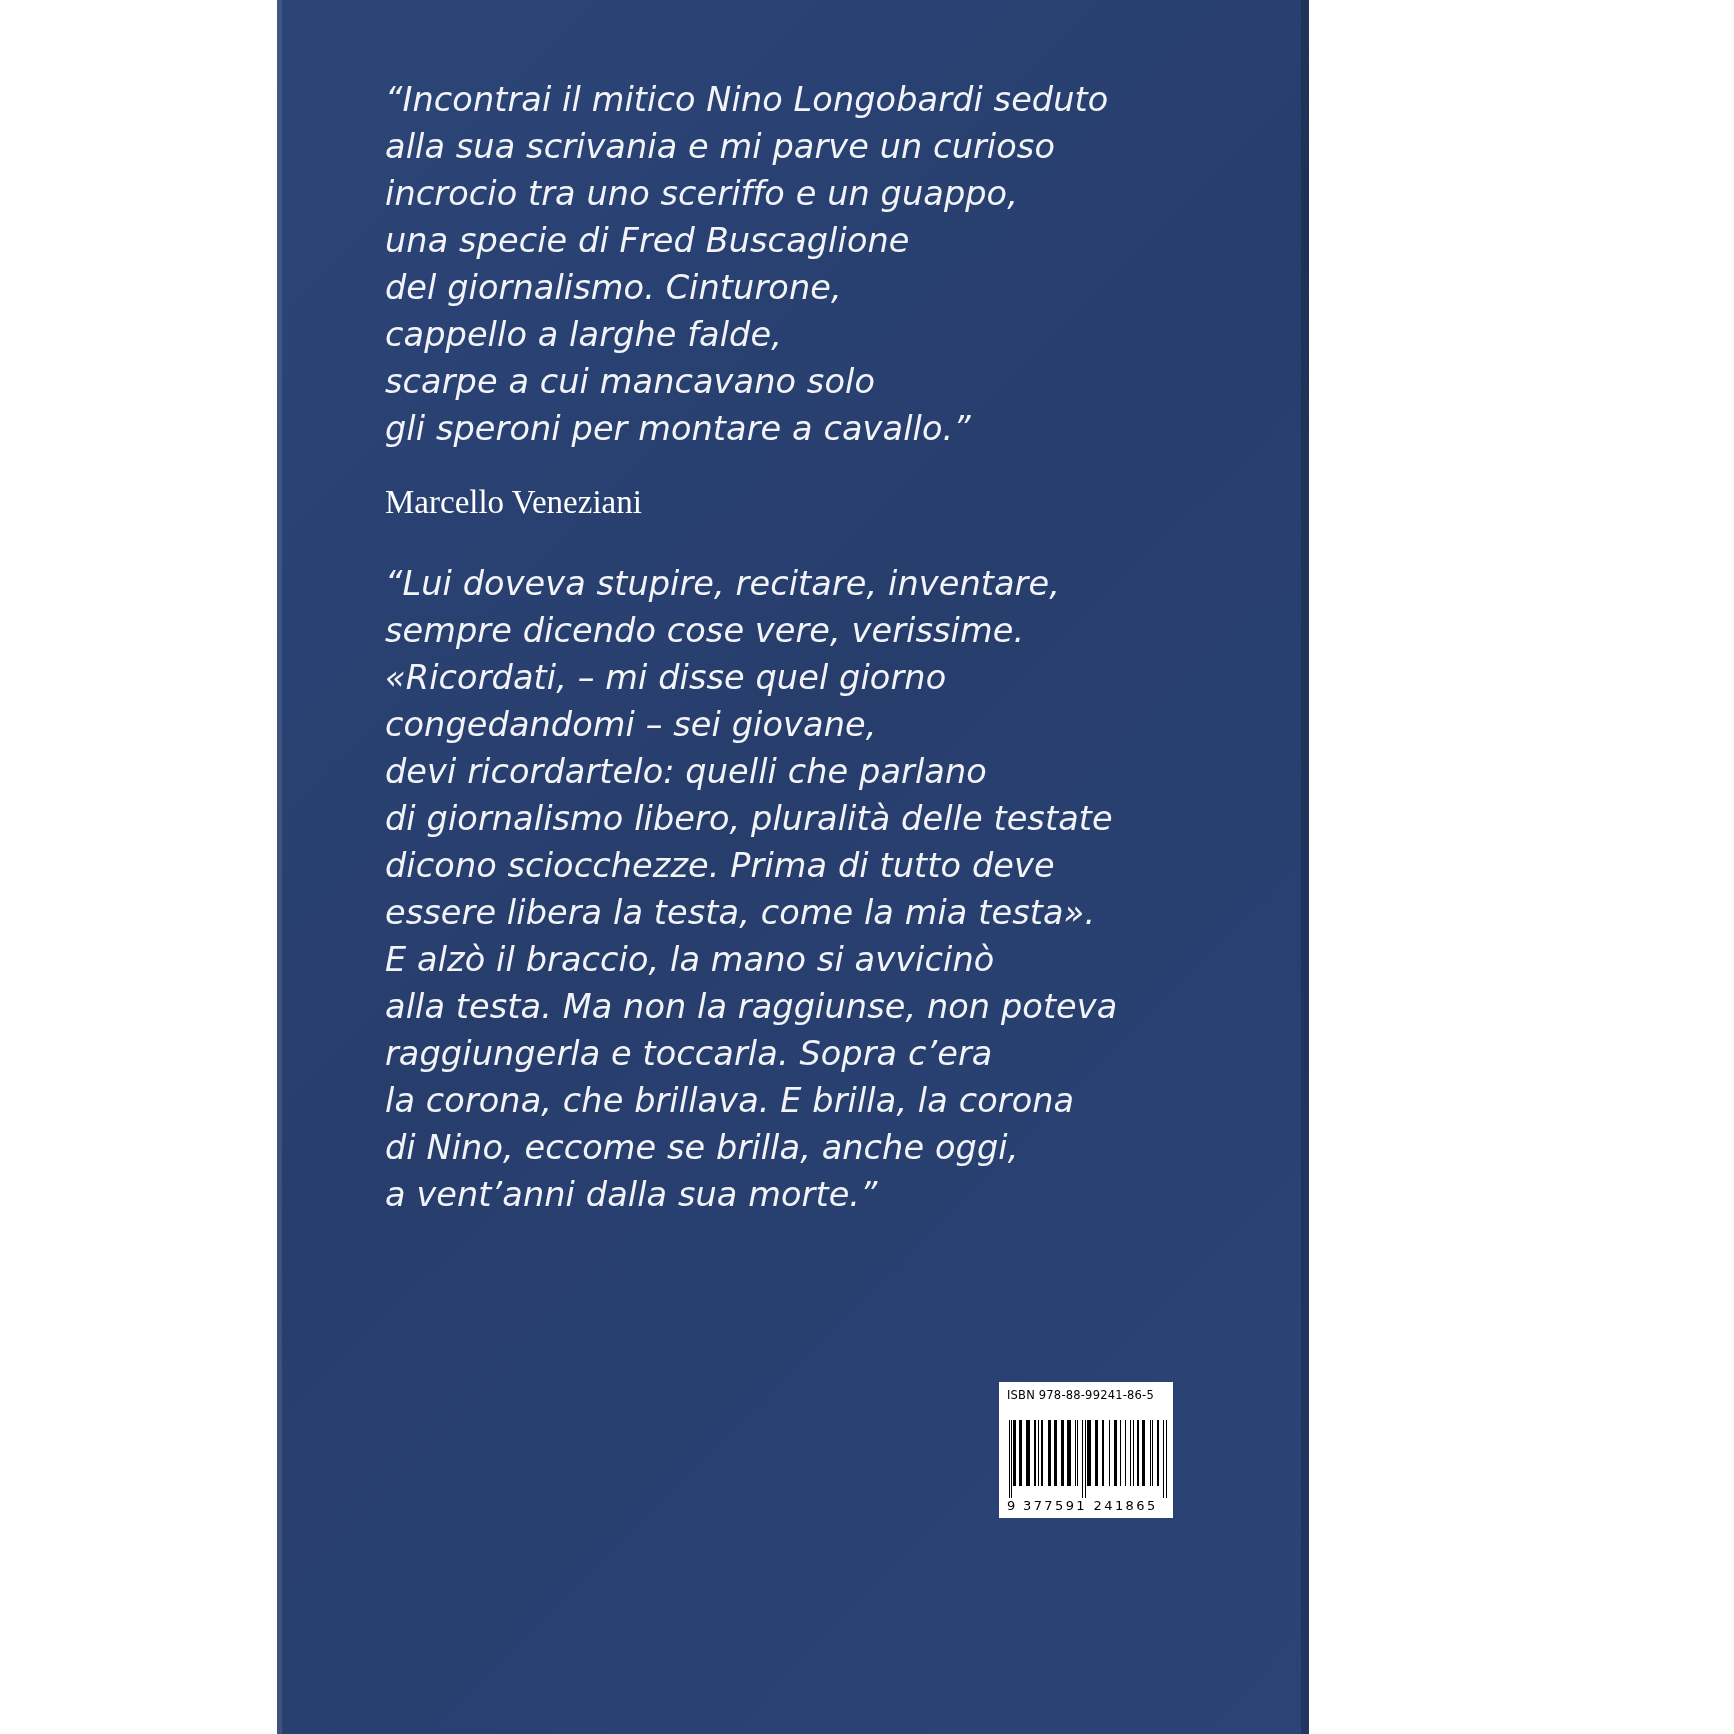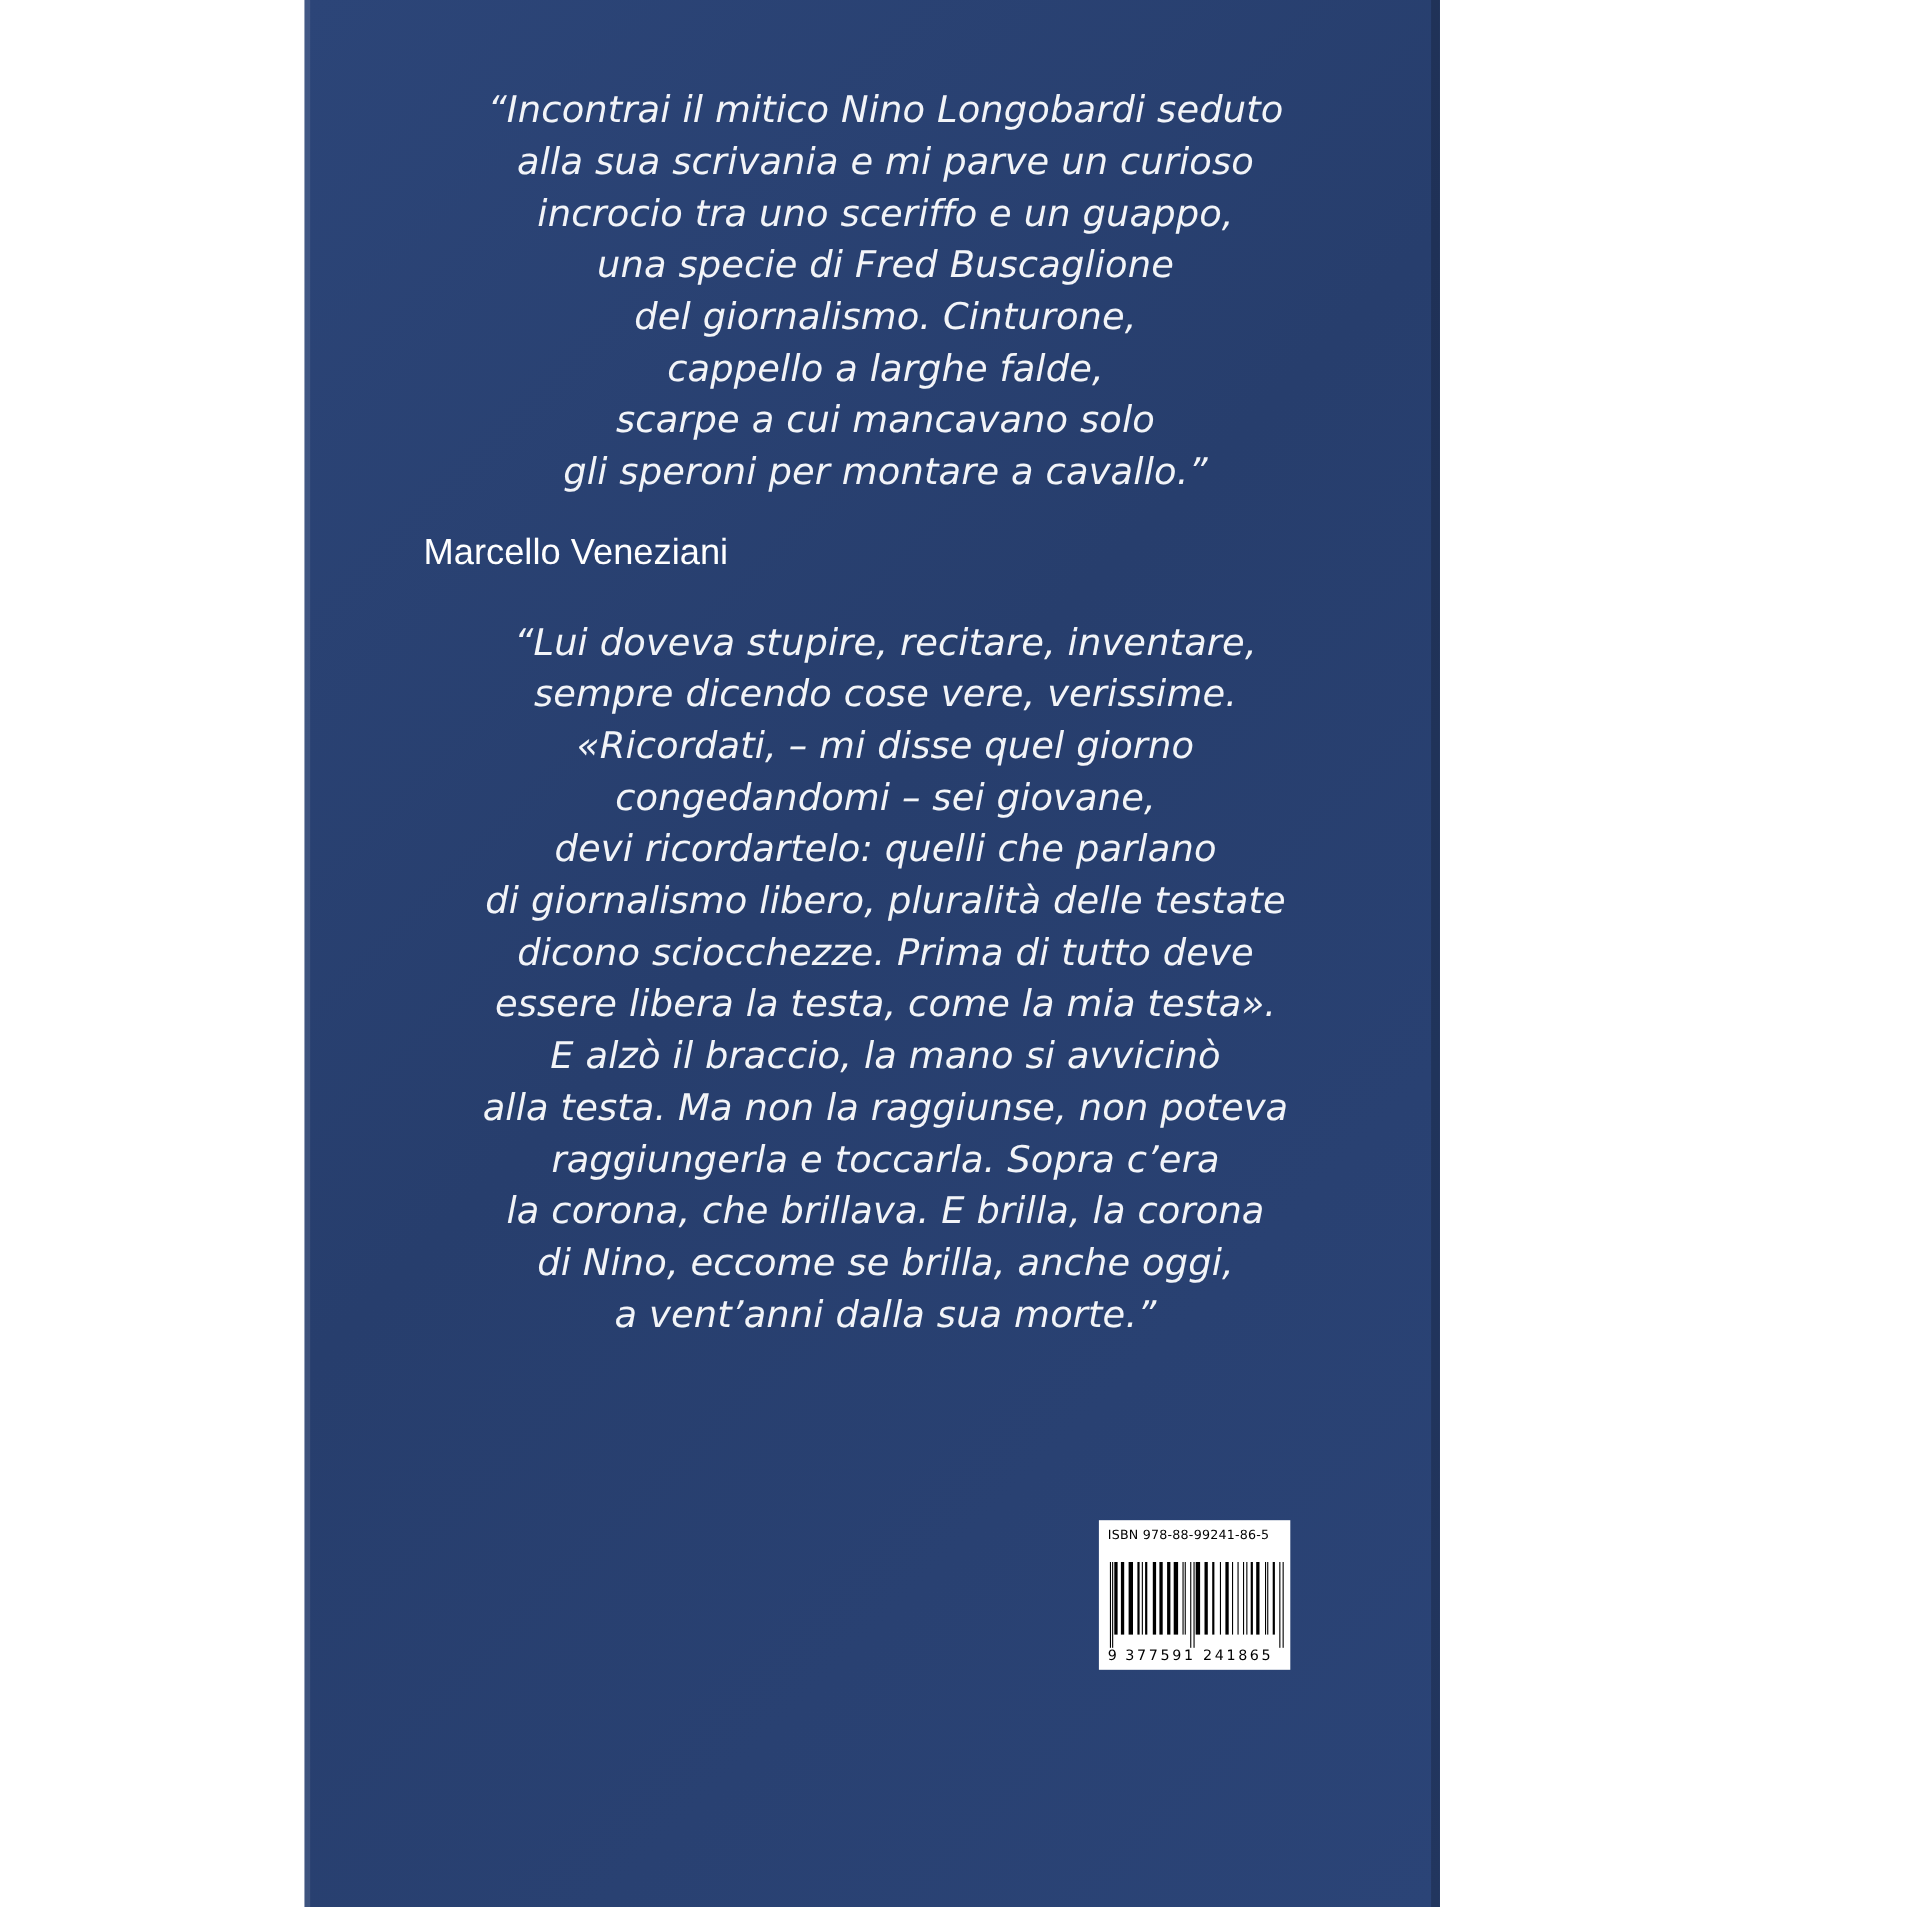--- a/index.html
+++ b/index.html
@@ -47,29 +47,28 @@
     width: 840px;
   }
   .quote {
     color: #f2f4f8;
     font-style: italic;
     font-size: 33.5px;
     line-height: 47px;
     letter-spacing: 0.1px;
     white-space: pre-line;
     font-family: "DejaVu Sans", sans-serif;
-    text-align: center;
   }
   .attrib {
     color: #ffffff;
     font-style: normal;
     font-size: 33px;
     line-height: 44px;
     margin-top: 28px;
-    font-family: Liberation Sans, sans-serif;
+    font-family: Liberation Serif, serif;
   }
   .block-two {
     margin-top: 36px;
   }
   .isbn-area {
     position: absolute;
     left: 722px;
     top: 1382px;
     width: 190px;
   }

